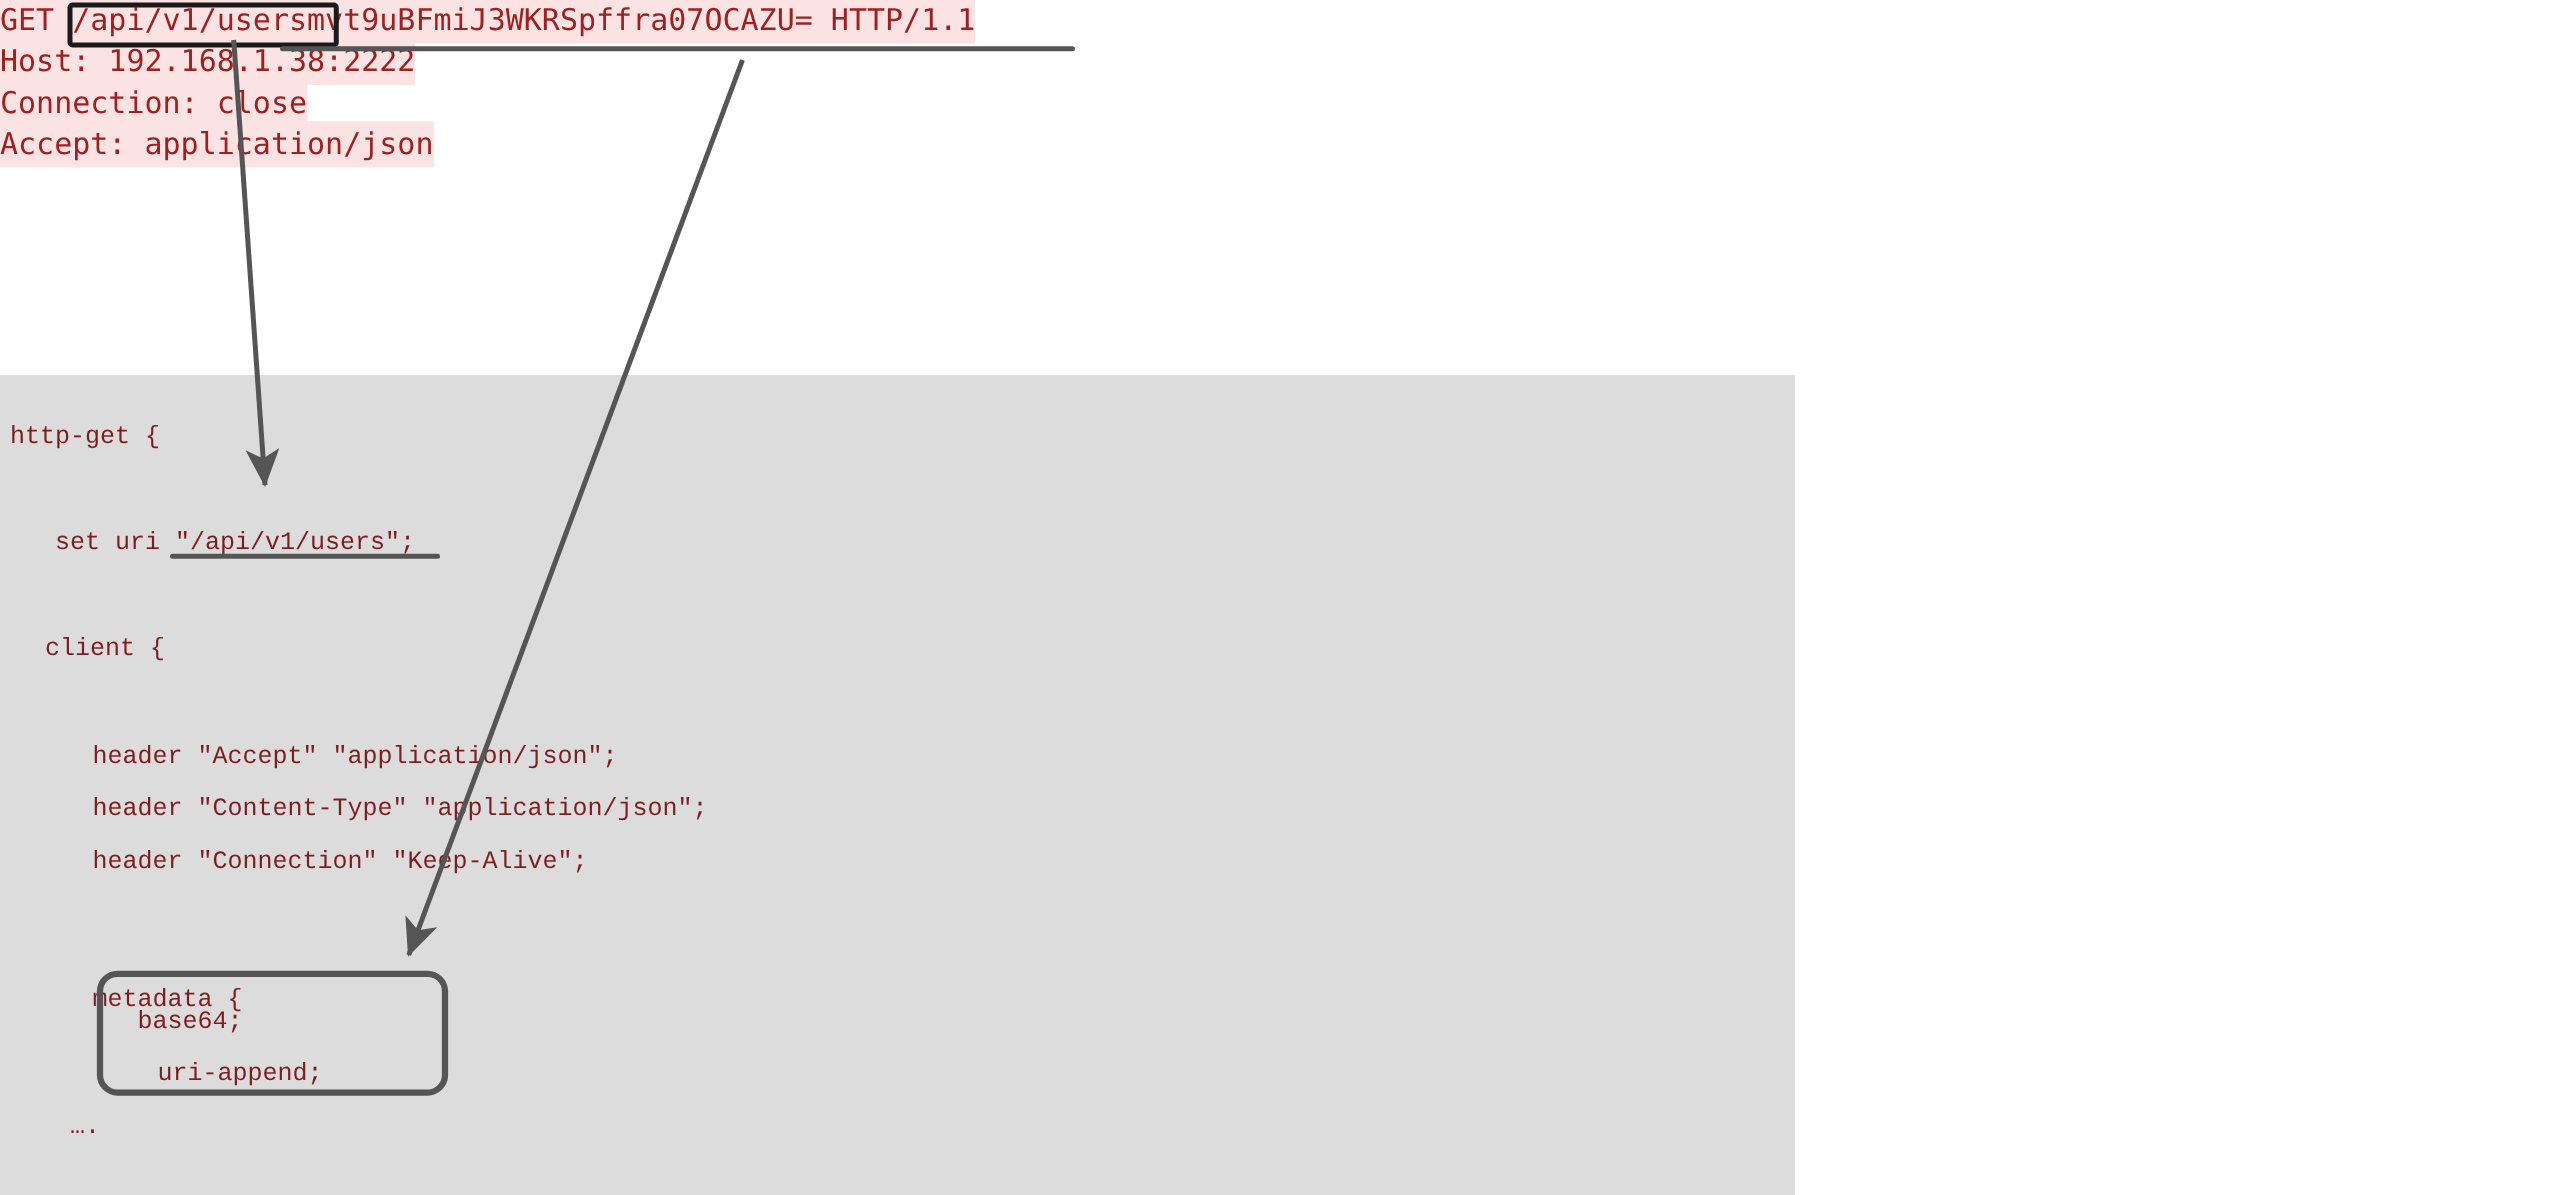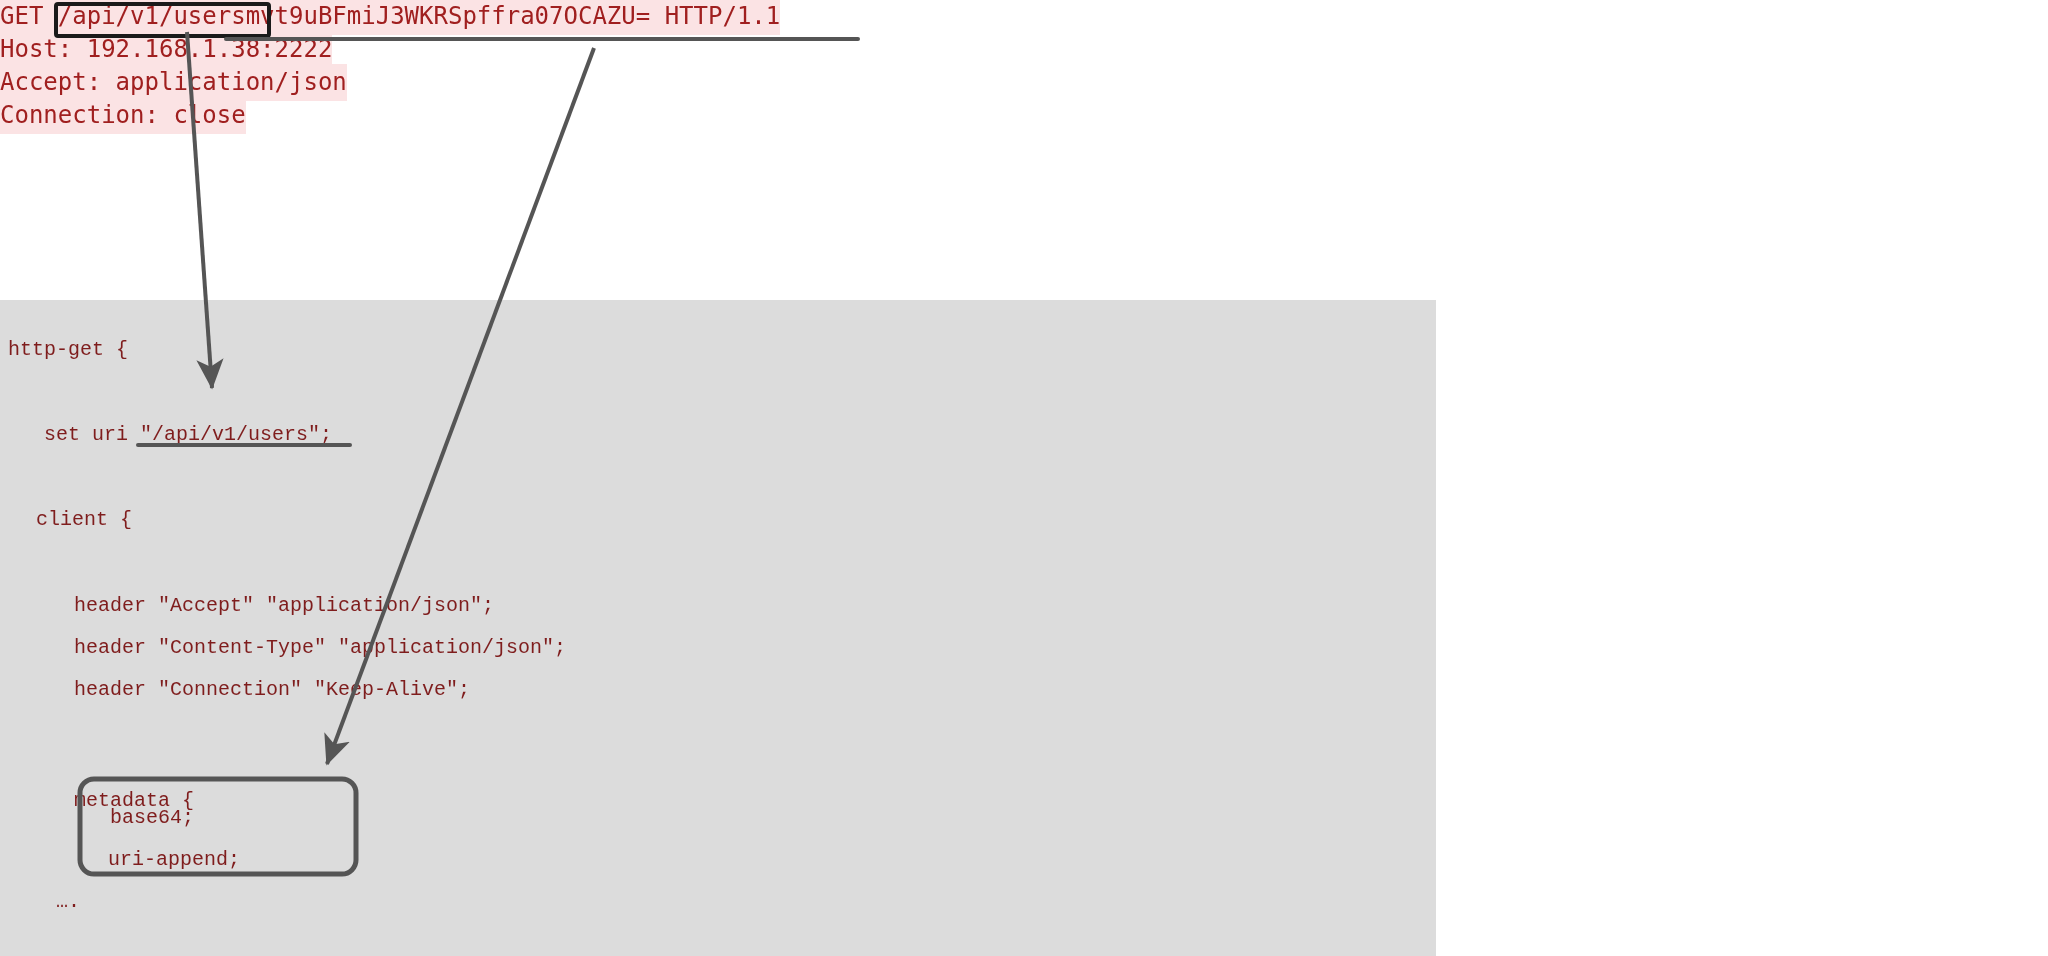--- a/index.html
+++ b/index.html
@@ -70,34 +70,34 @@
     z-index: 5;
     pointer-events: none;
   }
 </style>
 </head>
 <body>
 
 <div id="http-request">
   <span class="req-line" style="top:0"><span class="hl">GET /api/v1/usersmvt9uBFmiJ3WKRSpffra07OCAZU= HTTP/1.1</span></span>
   <span class="req-line"><span class="hl">Host: 192.168.1.38:2222</span></span>
+  <span class="req-line"><span class="hl">Connection: close</span></span>
   <span class="req-line"><span class="hl">Accept: application/json</span></span>
-  <span class="req-line"><span class="hl">Connection: close</span></span>
 </div>
 
 <div id="code-block">
   <div class="code-line" style="left:8px;  top:33px;">http-get {</div>
   <div class="code-line" style="left:44px; top:118px;">set uri "/api/v1/users";</div>
   <div class="code-line" style="left:36px; top:203px;text-align:right;">client {</div>
   <div class="code-line" style="left:74px; top:289px;">header "Accept" "application/json";</div>
   <div class="code-line" style="left:74px; top:331px;">header "Content-Type" "application/json";</div>
   <div class="code-line" style="left:74px; top:373px;">header "Connection" "Keep-Alive";</div>
   <div class="code-line" style="left:74px; top:484px;text-align:center;">metadata {</div>
   <div class="code-line" style="left:110px;top:501px;">base64;</div>
-  <div class="code-line" style="left:108px;top:543px;">uri-append;</div>
+  <div class="code-line" style="left:126px;top:543px;">uri-append;</div>
   <div class="code-line" style="left:56px; top:585px;">….</div>
 </div>
 
 <svg id="annotations" viewBox="0 0 2048 956" width="2048" height="956">
   <defs>
     <marker id="arrowhead" markerWidth="10" markerHeight="10" refX="7.2" refY="3.4" orient="auto" markerUnits="strokeWidth">
       <path d="M0,0 L7.6,3.4 L0,6.8 L1.9,3.4 z" fill="#555555"></path>
     </marker>
   </defs>
 

